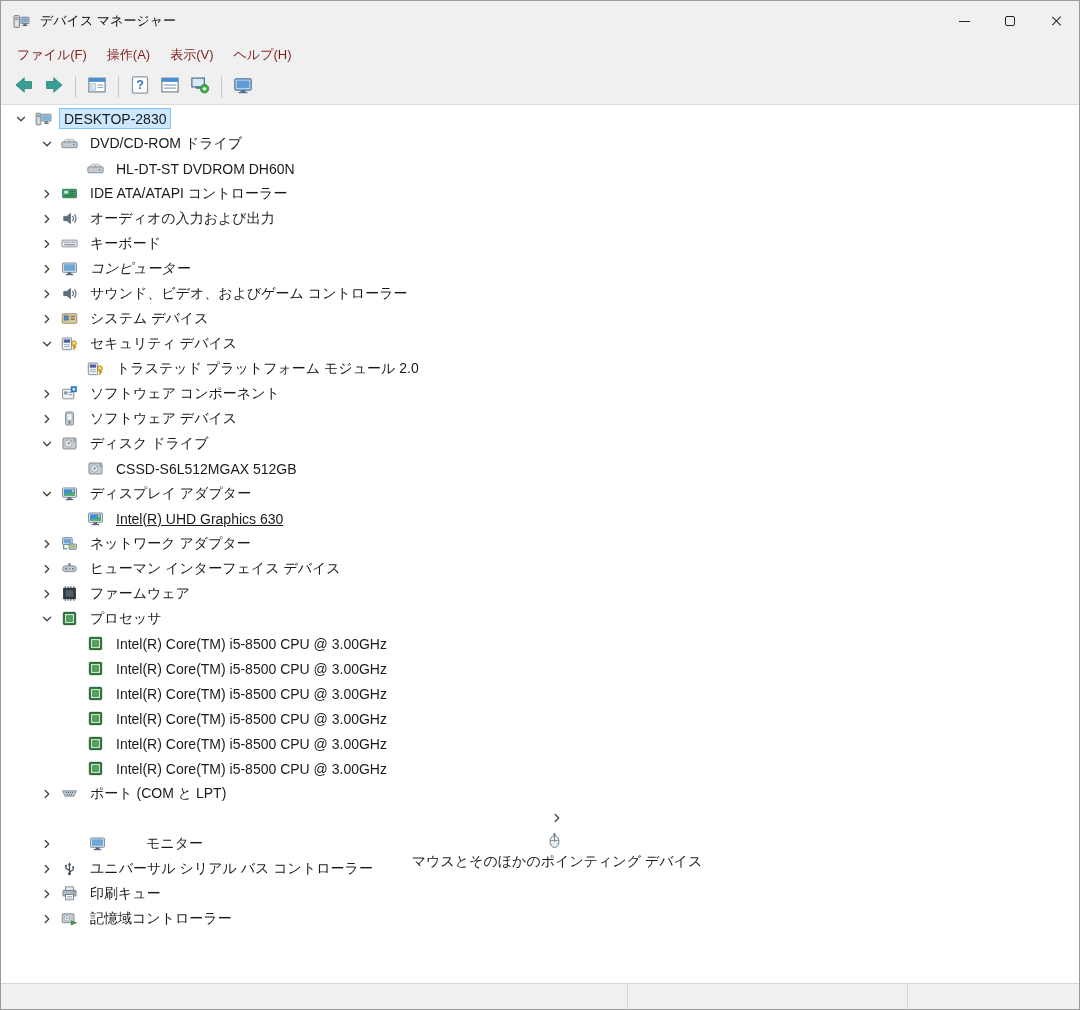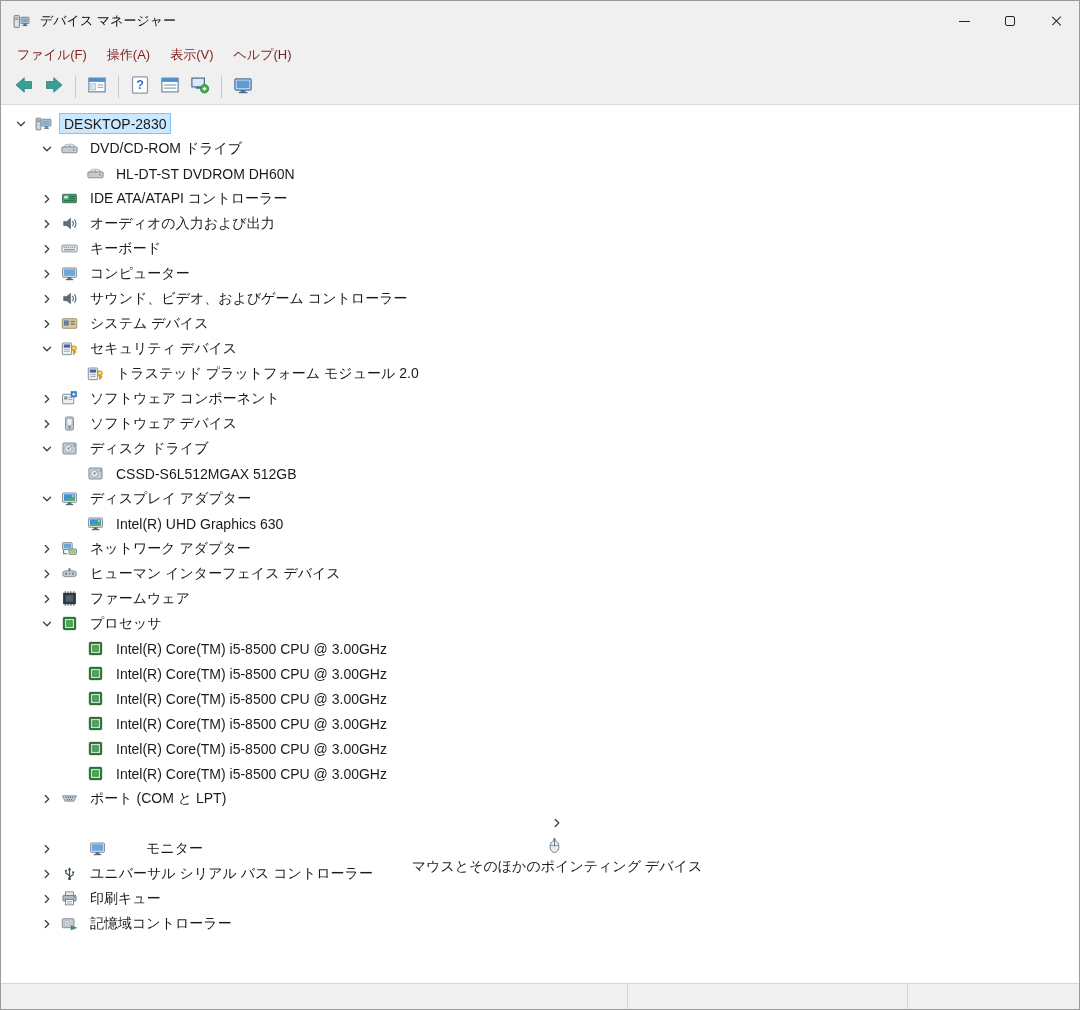--- a/index.html
+++ b/index.html
@@ -28,21 +28,21 @@
   .close-glyph::after  { transform:rotate(-45deg); }
   
   .menubar { flex:0 0 28px; background:#f0f0f0; display:flex; align-items:center; padding-left:6px; }
   .menu-item { font-size:13px; padding:4px 10px; color:#7f1d1d; }
   
   .toolbar { flex:0 0 36px; background:#f0f0f0; display:flex; align-items:center; padding-left:8px; border-bottom:1px solid #dcdcdc; }
   .tb-btn { width:30px; height:28px; display:flex; align-items:center; justify-content:center; }
   .tb-btn svg { width:20px; height:20px; }
   .tb-sep { width:1px; height:22px; background:#c9c9c9; margin:0 6px; }
   
-  .tree { flex:1 1 auto; background:#ffffff; overflow:hidden; padding-top:6px; }
+  .tree { flex:1 1 auto; background:#ffffff; overflow:hidden; padding-top:1px; }
   .tree-row { height:25px; display:flex; align-items:center; white-space:nowrap; }
   .expander { width:24px; height:25px; display:flex; align-items:center; justify-content:center; flex:0 0 24px; }
   .expander svg { width:14px; height:14px; }
   .node-icon { width:20px; height:18px; margin-right:6px; display:flex; align-items:center; justify-content:center; flex:0 0 20px; }
   .node-icon svg { width:17px; height:17px; }
   .node-label { font-size:14px; padding:1.5px 4px; border:1px solid transparent; }
   .node-label.selected { background:#cce8ff; border:1px solid #84c3f5; }
   
   .statusbar { flex:0 0 26px; background:#f0f0f0; border-top:1px solid #d5d5d5; display:flex; }
   .status-cell { height:100%; border-right:1px solid #d5d5d5; }
@@ -237,21 +237,21 @@
             <rect x="6.2" y="6.2" width="1.4" height="1.2"></rect>
             <rect x="8.2" y="6.2" width="1.4" height="1.2"></rect>
             <rect x="10.2" y="6.2" width="1.4" height="1.2"></rect>
             <rect x="12.2" y="6.2" width="1.4" height="1.2"></rect>
             <rect x="3" y="8.4" width="10" height="1.4"></rect>
           </g>
         </svg>
       </span>
       <span class="node-label">キーボード</span>
     </div>
-    <div class="tree-row" style="padding-left: 34px;">
+    <div class="tree-row" style="padding-left: 34px; font-style: italic;">
       <span class="expander">
         <svg viewBox="0 0 16 16">
           <path d="M6 4 L10 8 L6 12" fill="none" stroke="#3c3c3c" stroke-width="1.4" stroke-linecap="round" stroke-linejoin="round"></path>
         </svg>
       </span>
       <span class="node-icon">
         <svg viewBox="0 0 16 16">
           <rect x="1.5" y="2.8" width="13" height="8.8" rx="0.8" fill="#dfe7ee" stroke="#54657a" stroke-width="0.7"></rect>
           <rect x="2.8" y="4" width="10.4" height="6.2" fill="#6ea6d8"></rect>
           <rect x="6.2" y="11.6" width="3.6" height="1.6" fill="#54657a"></rect>
@@ -400,21 +400,21 @@
           <rect x="1.5" y="2.8" width="13" height="8.8" rx="0.8" fill="#e8edf1" stroke="#54657a" stroke-width="0.7"></rect>
           <rect x="2.8" y="4" width="10.4" height="6.2" fill="#3f8fd6"></rect>
           <path d="M2.8 10.2 l3.4 -3 2.4 1.8 2.8 -2.6 1.8 1.4 v2.4 Z" fill="#58b05c"></path>
           <circle cx="11.2" cy="5.6" r="1" fill="#ffd54f"></circle>
           <rect x="6.2" y="11.6" width="3.6" height="1.6" fill="#54657a"></rect>
           <rect x="4.5" y="13.2" width="7" height="1.1" fill="#54657a"></rect>
         </svg>
       </span>
       <span class="node-label">ディスプレイ アダプター</span>
     </div>
-    <div class="tree-row" style="padding-left: 60px;">
+    <div class="tree-row" style="padding-left: 60px; text-decoration: underline;">
       <span class="expander"></span>
       <span class="node-icon">
         <svg viewBox="0 0 16 16">
           <rect x="1.5" y="2.8" width="13" height="8.8" rx="0.8" fill="#e8edf1" stroke="#54657a" stroke-width="0.7"></rect>
           <rect x="2.8" y="4" width="10.4" height="6.2" fill="#3f8fd6"></rect>
           <path d="M2.8 10.2 l3.4 -3 2.4 1.8 2.8 -2.6 1.8 1.4 v2.4 Z" fill="#58b05c"></path>
           <circle cx="11.2" cy="5.6" r="1" fill="#ffd54f"></circle>
           <rect x="6.2" y="11.6" width="3.6" height="1.6" fill="#54657a"></rect>
           <rect x="4.5" y="13.2" width="7" height="1.1" fill="#54657a"></rect>
         </svg>

